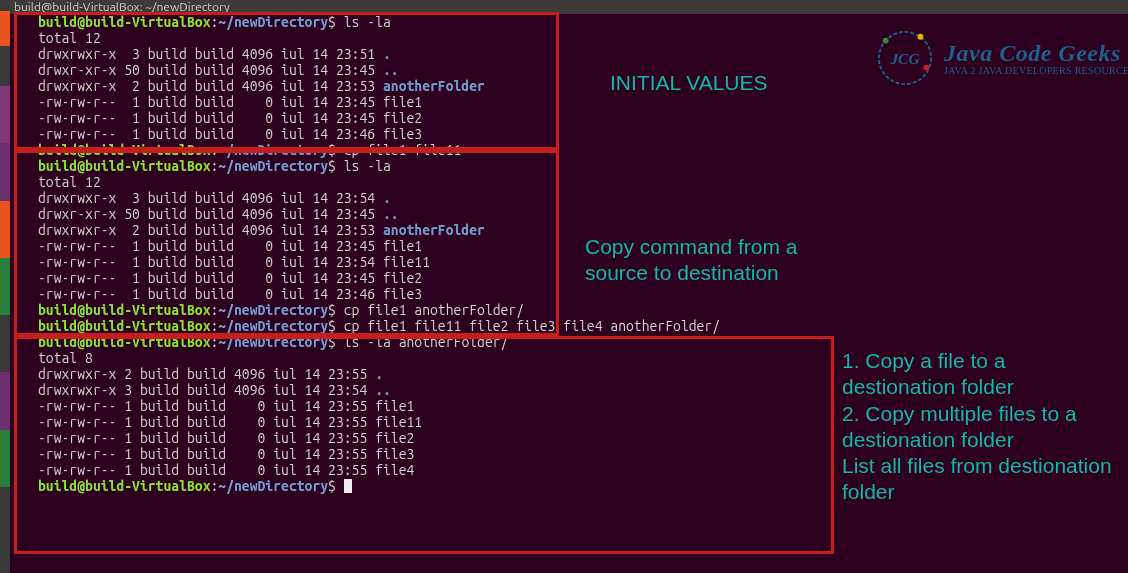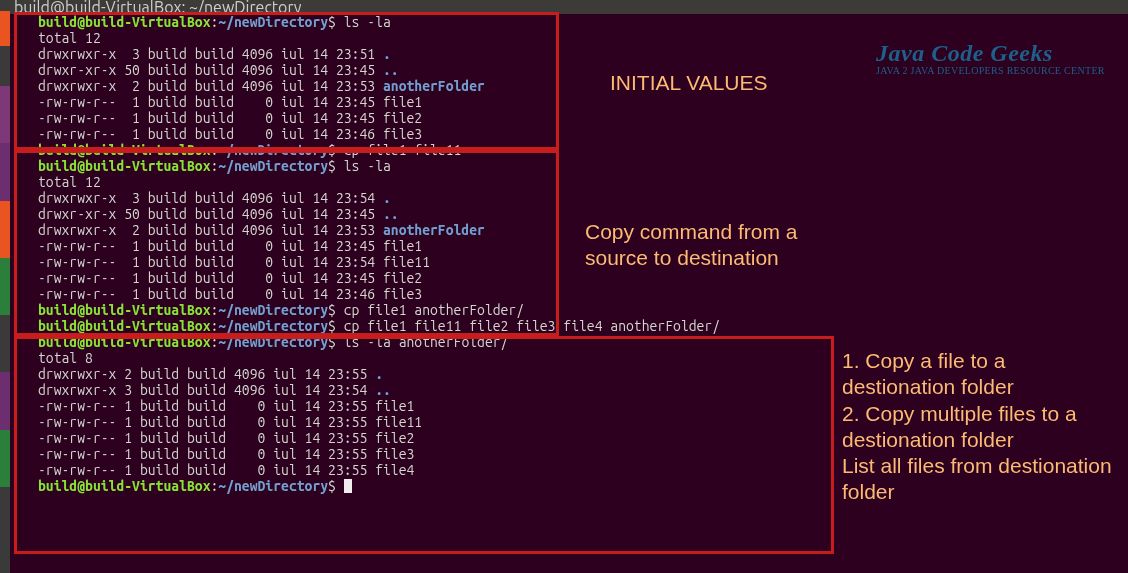--- a/index.html
+++ b/index.html
@@ -31,21 +31,21 @@
       #3a3a3a 85% 100%);
   }
   .titlebar {
     position: absolute;
     left: 10px; top: 0;
     right: 0;
     height: 14px;
     background: #3c3b37;
     color: #cfcfcf;
     font-family: "Ubuntu","DejaVu Sans",sans-serif;
-    font-size: 16px;
+    font-size: 12px;
     padding-left: 4px;
     line-height: 14px;
     overflow: hidden;
   }
 
   .term {
     position: absolute;
     left: 14px;
     top: 14px;
     width: 840px;
@@ -63,26 +63,26 @@
     border: 3px solid #c81d1d;
     box-sizing: border-box;
   }
   #box0 { left: 14px; top: 12px;  width: 545px; height: 138px; }
   #box1 { left: 14px; top: 150px; width: 545px; height: 186px; }
   #box2 { left: 14px; top: 336px; width: 820px; height: 218px; }
 
   .anno {
     position: absolute;
     font-family: "Arial", sans-serif;
-    color: #fdba74;
+    color: #14b8a6;
     font-size: 21px;
     line-height: 1.25;
   }
   #anno0 { left: 610px; top: 70px; }
-  #anno1 { left: 585px; top: 219px; width: 260px; }
+  #anno1 { left: 585px; top: 234px; width: 260px; }
   #anno2 { left: 842px; top: 340px; width: 280px; }
 
   .logo-area {
     position: absolute;
     right: 12px;
     top: 28px;
     width: 240px;
     height: 60px;
     display: flex;
     align-items: center;
@@ -141,17 +141,26 @@
 <div class="box" id="box1"></div>
 <div class="box" id="box2"></div>
 
 <div class="anno" id="anno0">INITIAL VALUES</div>
 <div class="anno" id="anno1">Copy command from a source to destination</div>
 <div class="anno" id="anno2" style="white-space:pre-line;margin-top:8px;">1. Copy a file to a destionation folder
 2. Copy multiple files to a destionation folder
 List all files from destionation folder</div>
 
 <div class="logo-area">
+  <div class="jcg-badge">
+    <svg viewBox="0 0 60 60">
+      <circle cx="30" cy="30" r="27" fill="none" stroke="#1e5f8b" stroke-width="2" stroke-dasharray="4 2"></circle>
+      <circle cx="10" cy="12" r="3" fill="#368f2a"></circle>
+      <circle cx="46" cy="8" r="3" fill="#e6b800"></circle>
+      <circle cx="52" cy="40" r="3" fill="#c81d1d"></circle>
+      <text x="30" y="36" text-anchor="middle" font-family="Georgia" font-style="italic" font-size="16" fill="#1e5f8b" font-weight="bold">JCG</text>
+    </svg>
+  </div>
   <div class="logo-text">
     <span class="t1">Java Code Geeks</span>
     <span class="t2">JAVA 2 JAVA DEVELOPERS RESOURCE CENTER</span>
   </div>
 </div>
 
 </body></html>

